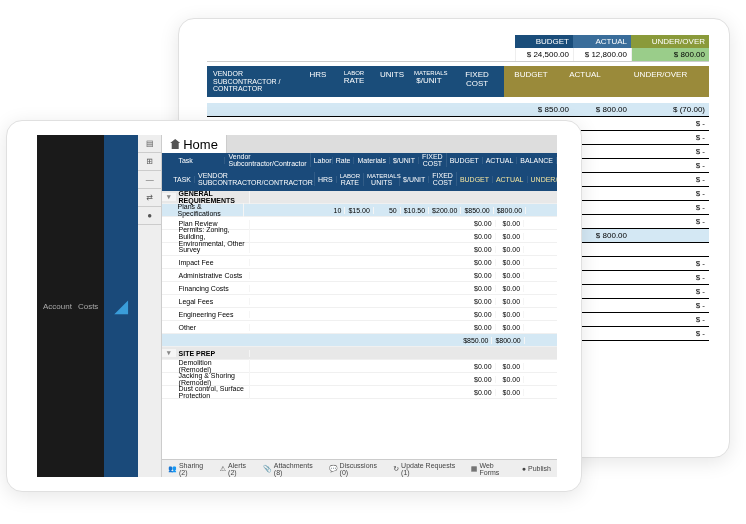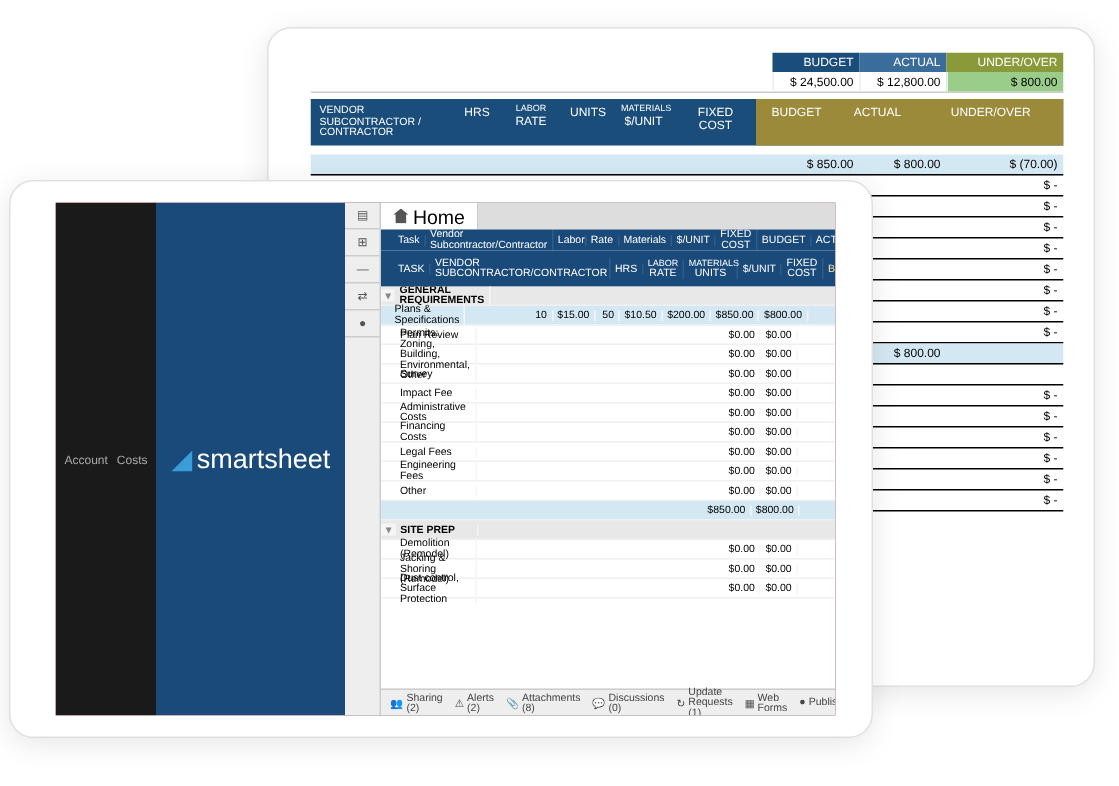--- a/index.html
+++ b/index.html
@@ -210,21 +210,20 @@
 
 <div class="tablet tablet-front">
 <div class="screen app">
   <div class="topbar">
     <span>Account</span>
     <span>Costs</span>
   </div>
   <div class="logo-row">
     <div class="ss-logo">
       <span>◢</span>
-          <span>smartsheet</span>
     </div>
   </div>
   <div class="main">
     <div class="sidebar" id="sb">
           <div class="sb-btn">▤</div>
           <div class="sb-btn">⊞</div>
           <div class="sb-btn">—</div>
           <div class="sb-btn">⇄</div>
           <div class="sb-btn">●</div>
         </div>

